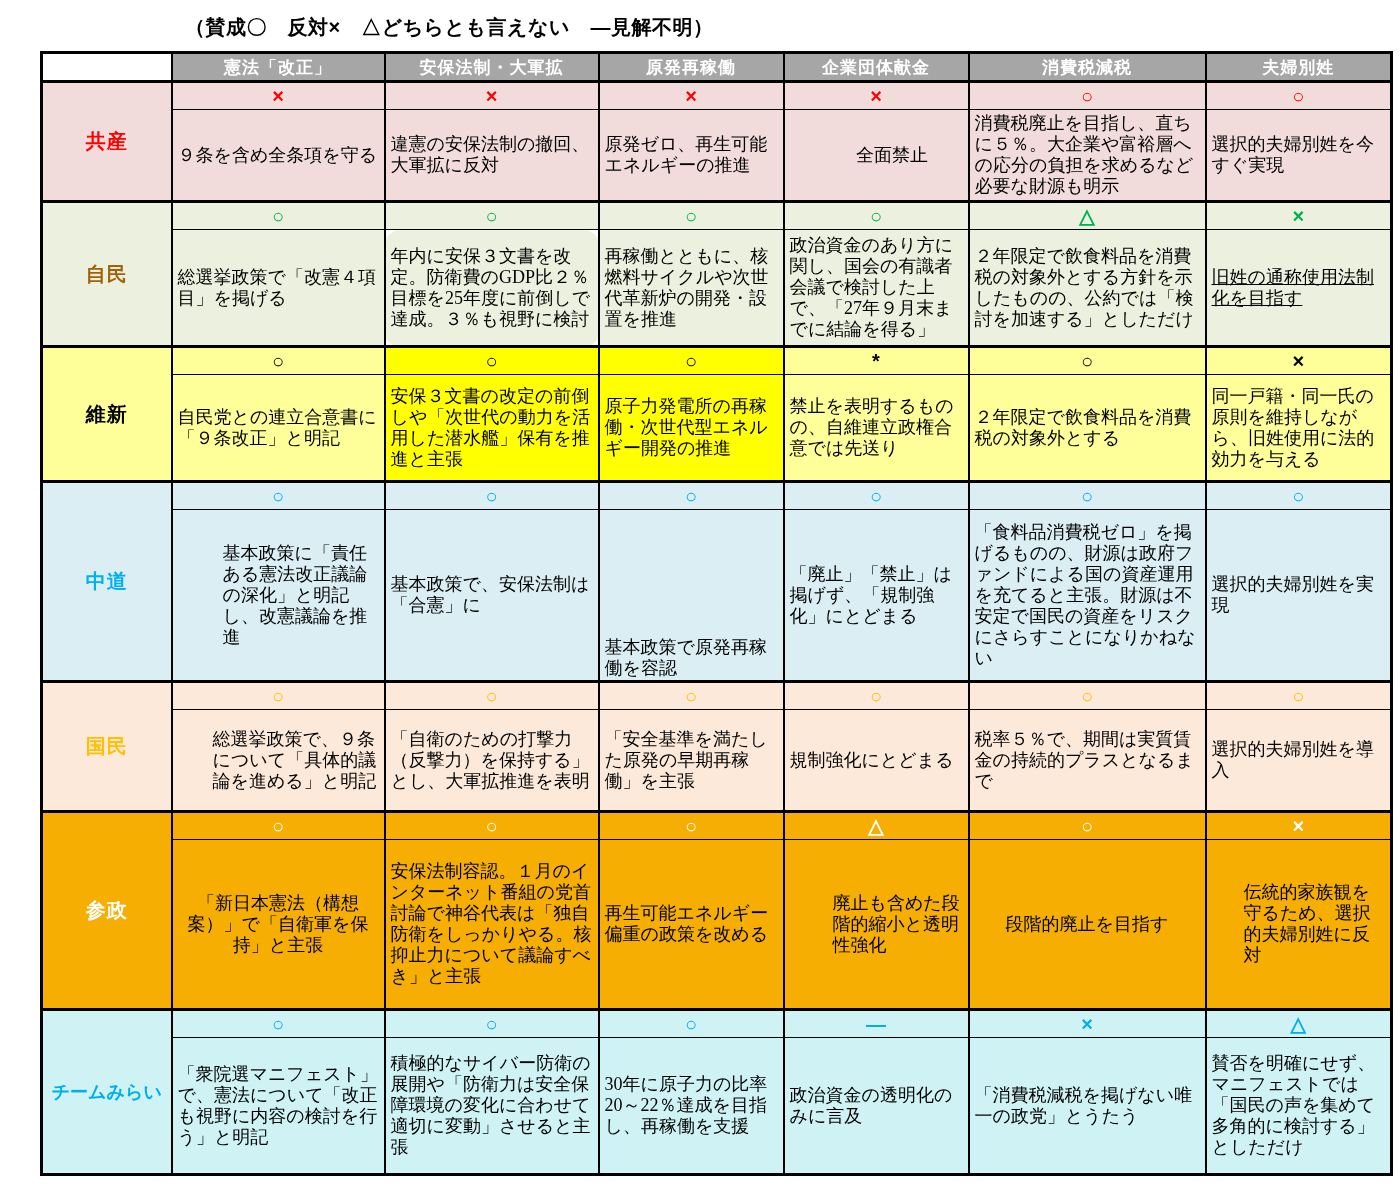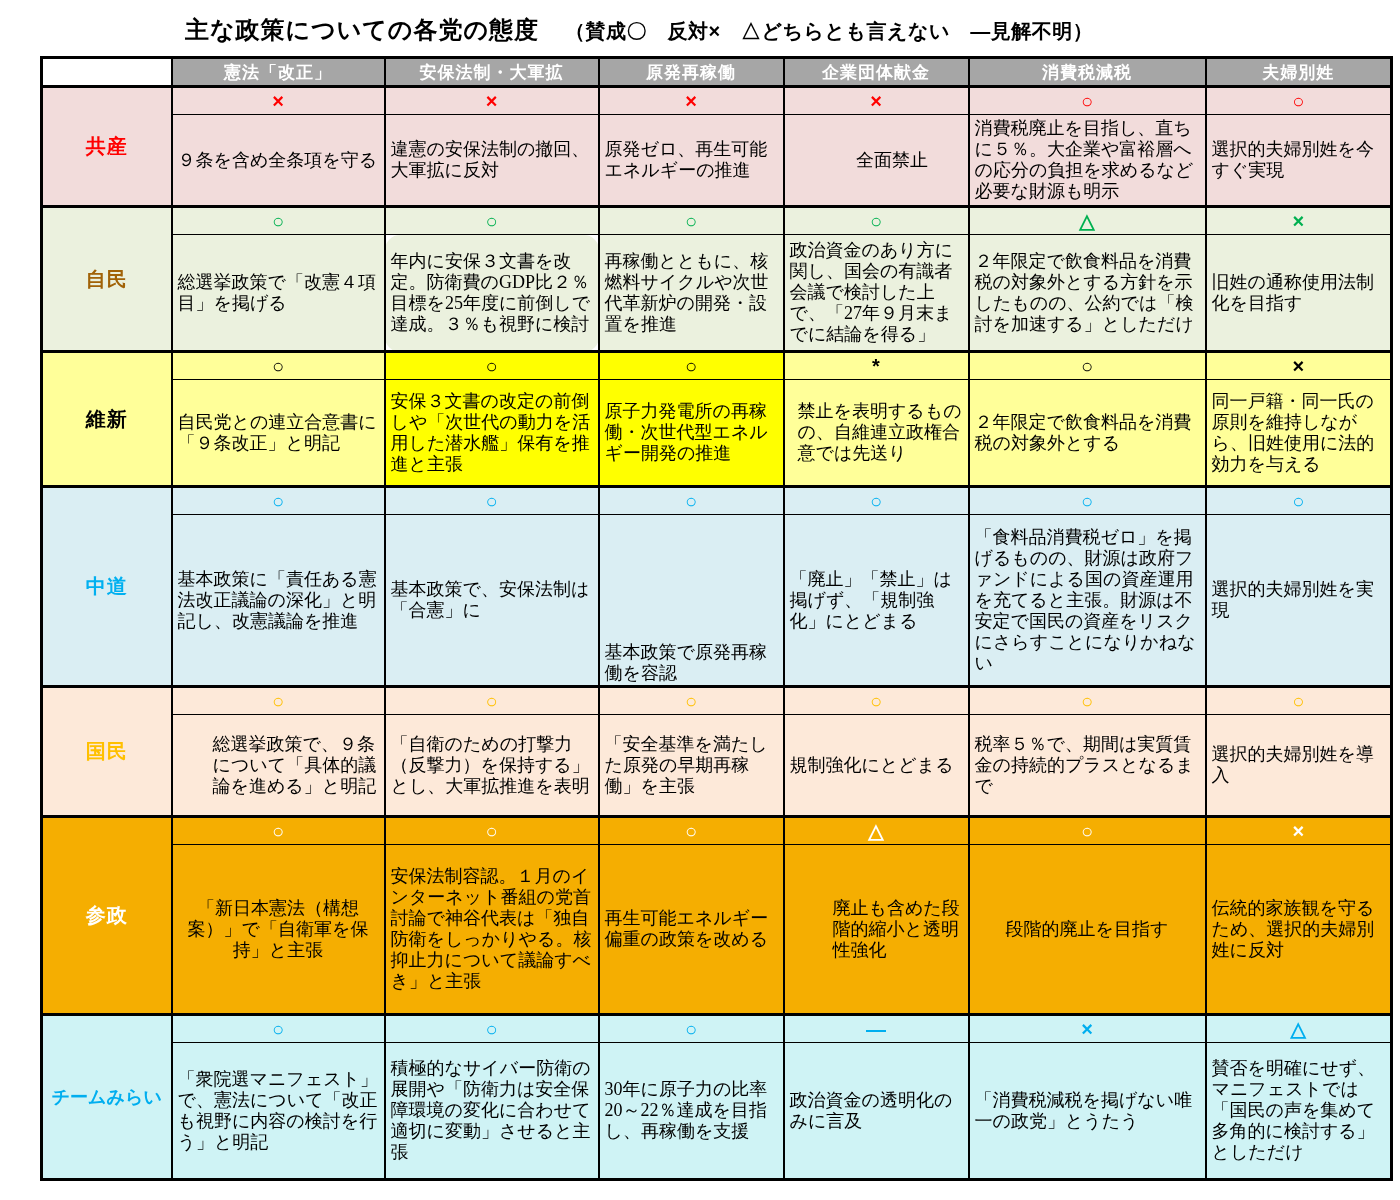--- a/index.html
+++ b/index.html
@@ -22,21 +22,20 @@
   tr.txt-row td{border-top:1px solid #000;vertical-align:middle;}
   td.txt .clip{display:flex;align-items:center;overflow:hidden;padding:1px 5px;box-sizing:border-box;}
   td.txt .clip span{font-family:"Liberation Serif","DejaVu Serif",serif;font-size:18px;
     line-height:21px;color:#000;text-align:left;width:100%;}
   td.txt.center .clip span{text-align:center;}
 </style>
 </head>
 <body>
 
 <div class="title-row">
-  <span class="title-main">主な政策についての各党の態度</span>
   <span class="title-legend">（賛成〇　反対×　△どちらとも言えない　―見解不明）</span>
 </div>
 
 <table class="policy-table">
   <colgroup>
     <col style="width:130px">
       <col style="width:213px">
       <col style="width:214px">
     <col style="width:185px">
       <col style="width:185px">
@@ -125,21 +124,21 @@
           <div class="clip" style="height: 115px;">
             <span>政治資金のあり方に関し、国会の有識者会議で検討した上で、「27年９月末までに結論を得る」</span>
           </div>
         </td>
         <td class="txt" style="background: rgb(235, 241, 222);">
           <div class="clip" style="height: 115px;">
             <span>２年限定で飲食料品を消費税の対象外とする方針を示したものの、公約では「検討を加速する」としただけ</span>
           </div>
         </td>
         <td class="txt" style="background: rgb(235, 241, 222);">
-          <div class="clip" style="height: 115px;">
+          <div class="clip" style="height: 115px; text-decoration: underline;">
             <span>旧姓の通称使用法制化を目指す</span>
           </div>
         </td>
       </tr>
       <tr class="sym-row">
         <th class="party" rowspan="2" style="background: rgb(255, 255, 153); color: rgb(0, 0, 0);">維新</th>
         <td class="sym" style="background: rgb(255, 255, 153); color: rgb(0, 0, 0);">○</td>
         <td class="sym" style="background: rgb(255, 255, 0); color: rgb(0, 0, 0);">○</td>
         <td class="sym" style="background: rgb(255, 255, 0); color: rgb(0, 0, 0);">○</td>
         <td class="sym" style="background: rgb(255, 255, 153); color: rgb(0, 0, 0);">*</td>
@@ -155,21 +154,21 @@
         <td class="txt" style="background: rgb(255, 255, 0);">
           <div class="clip" style="height: 105px;">
             <span>安保３文書の改定の前倒しや「次世代の動力を活用した潜水艦」保有を推進と主張</span>
           </div>
         </td>
         <td class="txt" style="background: rgb(255, 255, 0);">
           <div class="clip" style="height: 105px;">
             <span>原子力発電所の再稼働・次世代型エネルギー開発の推進</span>
           </div>
         </td>
-        <td class="txt" style="background: rgb(255, 255, 153); padding-left: 8px;">
+        <td class="txt" style="background: rgb(255, 255, 153);">
           <div class="clip" style="height: 105px;">
             <span>禁止を表明するものの、自維連立政権合意では先送り</span>
           </div>
         </td>
         <td class="txt" style="background: rgb(255, 255, 153);">
           <div class="clip" style="height: 105px;">
             <span>２年限定で飲食料品を消費税の対象外とする</span>
           </div>
         </td>
         <td class="txt" style="background: rgb(255, 255, 153);">
@@ -182,21 +181,21 @@
         <th class="party" rowspan="2" style="background: rgb(218, 238, 243); color: rgb(0, 176, 240);">中道</th>
         <td class="sym" style="background: rgb(218, 238, 243); color: rgb(0, 176, 240);">○</td>
         <td class="sym" style="background: rgb(218, 238, 243); color: rgb(0, 176, 240);">○</td>
         <td class="sym" style="background: rgb(218, 238, 243); color: rgb(0, 176, 240);">○</td>
         <td class="sym" style="background: rgb(218, 238, 243); color: rgb(0, 176, 240);">○</td>
         <td class="sym" style="background: rgb(218, 238, 243); color: rgb(0, 176, 240);">○</td>
         <td class="sym" style="background: rgb(218, 238, 243); color: rgb(0, 176, 240);">○</td>
       </tr>
       <tr class="txt-row">
         <td class="txt" style="background: rgb(218, 238, 243);">
-          <div class="clip" style="height: 170px;">
+          <div class="clip" style="height: 170px; margin-left: 45px;">
             <span>基本政策に「責任ある憲法改正議論の深化」と明記し、改憲議論を推進</span>
           </div>
         </td>
         <td class="txt" style="background: rgb(218, 238, 243);">
           <div class="clip" style="height: 170px;">
             <span>基本政策で、安保法制は「合憲」に</span>
           </div>
         </td>
         <td class="txt" style="background: rgb(218, 238, 243);">
           <div class="clip" style="height: 170px; align-items: flex-end;">
@@ -289,21 +288,21 @@
           <div class="clip" style="height: 168px; padding-left: 48px;">
             <span>廃止も含めた段階的縮小と透明性強化</span>
           </div>
         </td>
         <td class="txt center" style="background: rgb(245, 174, 1);">
           <div class="clip" style="height: 168px;">
             <span>段階的廃止を目指す</span>
           </div>
         </td>
         <td class="txt" style="background: rgb(245, 174, 1);">
-          <div class="clip" style="height: 168px;">
+          <div class="clip" style="height: 168px; margin-left: 32px;">
             <span>伝統的家族観を守るため、選択的夫婦別姓に反対</span>
           </div>
         </td>
       </tr>
       <tr class="sym-row">
         <th class="party small" rowspan="2" style="background: rgb(207, 243, 245); color: rgb(0, 174, 239);">チームみらい</th>
         <td class="sym" style="background: rgb(207, 243, 245); color: rgb(0, 174, 239);">○</td>
         <td class="sym" style="background: rgb(207, 243, 245); color: rgb(0, 174, 239);">○</td>
         <td class="sym" style="background: rgb(207, 243, 245); color: rgb(0, 174, 239);">○</td>
         <td class="sym" style="background: rgb(207, 243, 245); color: rgb(0, 174, 239);">―</td>

